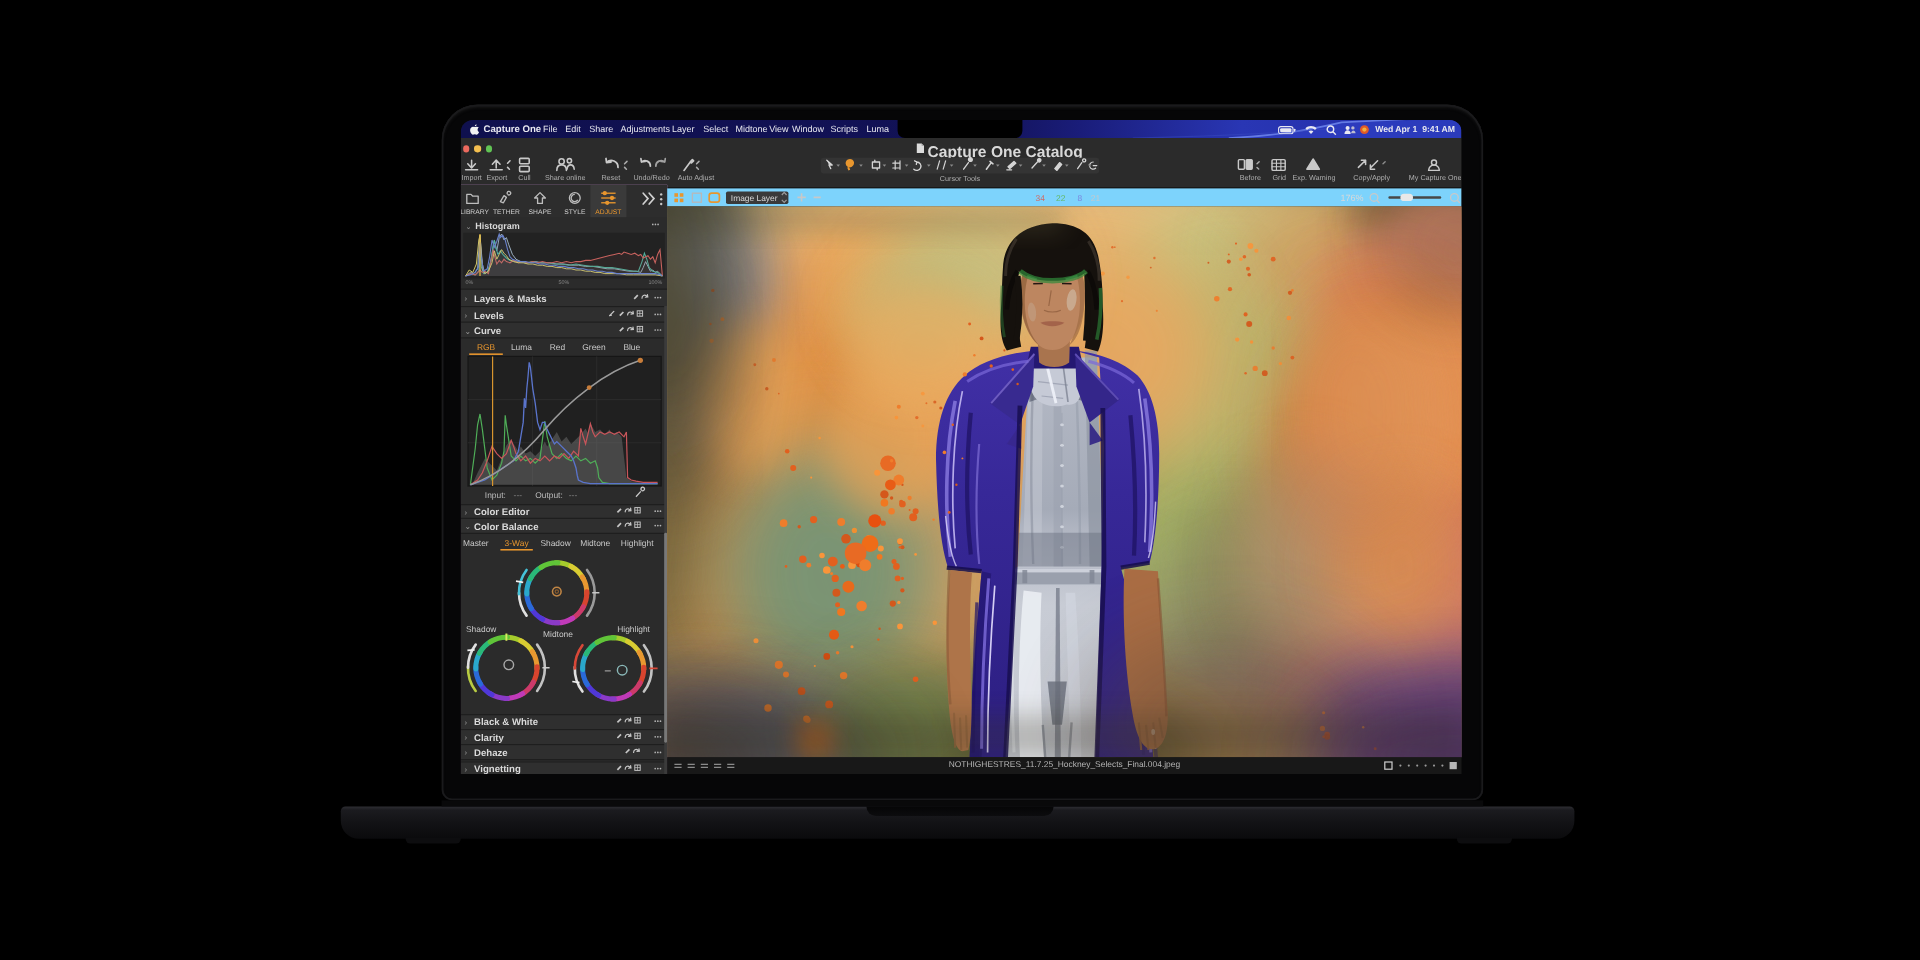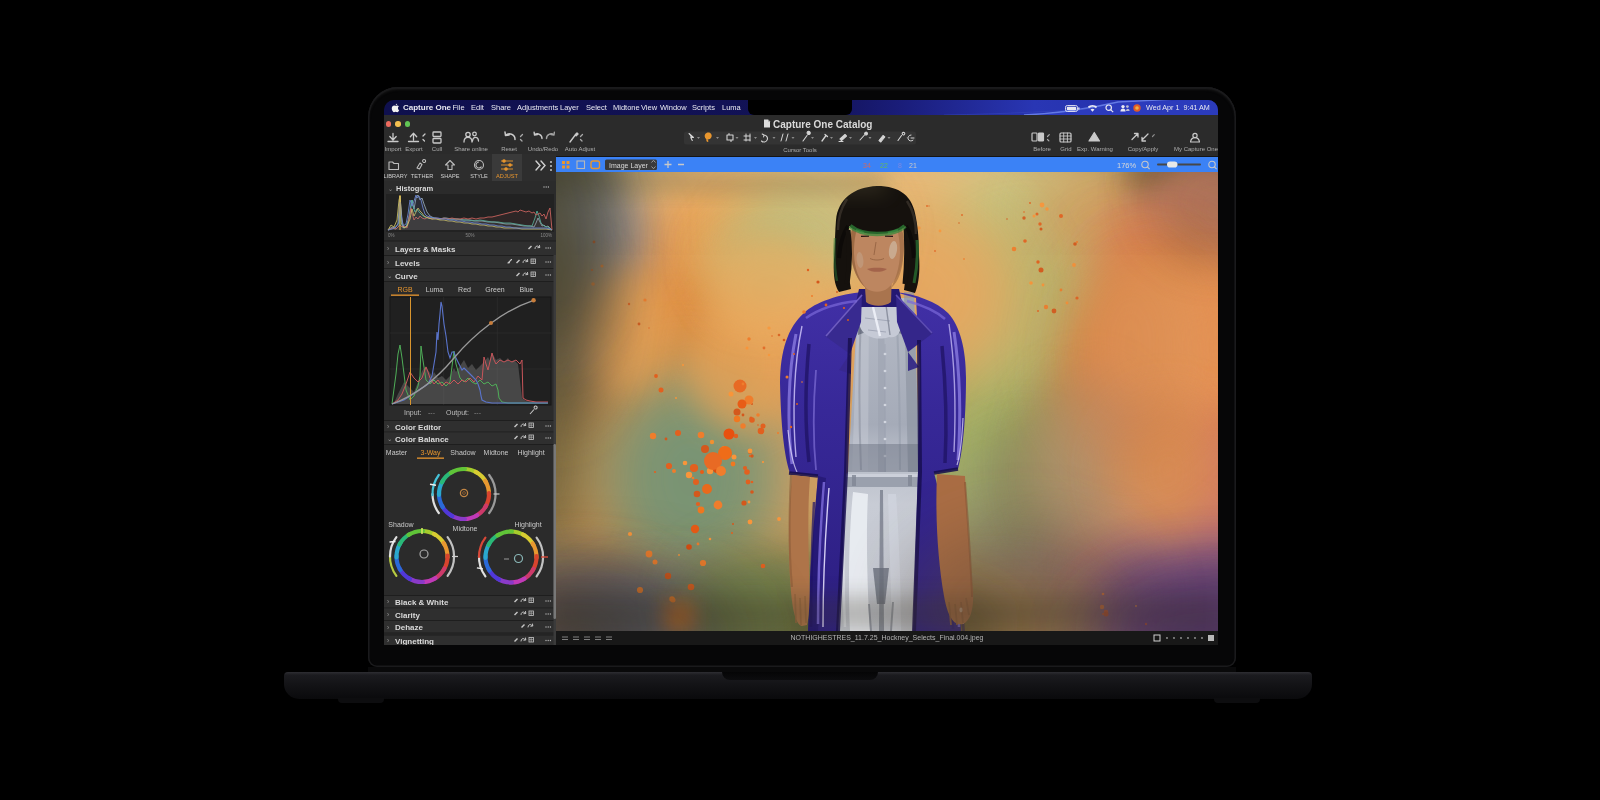--- a/index.html
+++ b/index.html
@@ -13,21 +13,21 @@
 #menubar{position:absolute;left:0;top:0;width:834px;height:15px;overflow:hidden}
 #menubar .txt{position:absolute;top:0;height:15px;line-height:15px;font-size:7.5px;color:#e8e8f0}
 #notch{position:absolute;left:364px;top:0;width:104px;height:15px;background:#000;border-radius:0 0 6px 6px}
 
 #header{position:absolute;left:0;top:15px;width:834px;height:42px;background:#2b2b2b;border-bottom:1px solid #151515}
 .tl{position:absolute;top:6px;width:5.5px;height:5.5px;border-radius:50%}
 .toollabel{position:absolute;font-size:6px;color:#aeaeae;white-space:nowrap;transform:translateX(-50%)}
 
 #lpanel{position:absolute;left:0;top:54px;width:172px;height:491px;background:#f0abfc}
 
-#vtoolbar{position:absolute;left:172px;top:57px;width:662px;height:15px;background:#3b82f6}
+#vtoolbar{position:absolute;left:172px;top:57px;width:662px;height:15px;background:#7dd3fc}
 #photo{position:absolute;left:172px;top:72px;width:662px;height:459px}
 #fbar{position:absolute;left:172px;top:531px;width:662px;height:14px;background:#181818}
 #fbar .fn{position:absolute;left:0;width:662px;text-align:center;top:3px;font-size:7px;color:#b4b4b4}
 </style></head>
 <body>
 <div id="lid"></div>
 <div id="base"></div>
 <div id="basenotch"></div>
 <div id="hinge"></div>
 <div class="abs" style="left:338px;top:698px;width:46px;height:5px;background:#0d0d0f;border-radius:0 0 4px 4px"></div>
@@ -81,31 +81,31 @@
     <svg class="abs" style="left:736px;top:3.5px" width="10" height="9">
         <circle cx="3" cy="2.6" r="1.7" fill="#e8e8f2"></circle>
         <path d="M0.4,7.6 C0.4,5.6 1.6,4.6 3,4.6 C4.4,4.6 5.6,5.6 5.6,7.6 Z" fill="#e8e8f2"></path>
         <circle cx="7.4" cy="2.6" r="1.4" fill="#bdbdd0"></circle>
         <path d="M5.9,7 C6.1,5.4 7,4.7 7.7,4.7 C8.7,4.7 9.6,5.5 9.6,7 Z" fill="#bdbdd0"></path>
       </svg>
     <svg class="abs" style="left:749px;top:3.5px" width="8" height="8">
         <circle cx="4" cy="4" r="3.7" fill="#e05a28"></circle>
         <circle cx="4" cy="4" r="1.8" fill="#f0b040"></circle>
       </svg>
-    <span class="txt" style="left:762px;font-size:7.2px;font-weight:400">Wed Apr 1&nbsp; 9:41 AM</span>
+    <span class="txt" style="left:762px;font-size:7.2px;font-weight:700">Wed Apr 1&nbsp; 9:41 AM</span>
   </div>
   <div id="header">
     <div class="tl" style="left:1.5px;background:#ec6a5e"></div>
     <div class="tl" style="left:11px;background:#f4bf4f"></div>
     <div class="tl" style="left:20.5px;background:#61c454"></div>
     <svg class="abs" style="left:379px;top:3.5px" width="8" height="9">
         <path d="M1,0.5 h4 l2,2 v6 h-6 z" fill="#dcdcdc"></path>
         <path d="M5,0.5 l2,2 h-2 z" fill="#9a9a9a"></path>
       </svg>
-    <span class="abs" style="left:389px;top:4px;font-size:10px;font-weight:700;color:#d9d9d9">Capture One Catalog</span>
+    <span class="abs" style="left:389px;top:4px;font-size:13px;font-weight:700;color:#d9d9d9">Capture One Catalog</span>
     <svg class="abs" style="left:0;top:0" width="834" height="42">
       <g stroke="#c9c9c9" stroke-width="1.3" fill="none" stroke-linecap="round" stroke-linejoin="round">
         <path d="M9,18.5 v6 M5.8,21.5 L9,25 L12.2,21.5 M4,26.5 h10"></path>
         <path d="M29.5,25 v-6 M26.3,21.8 L29.5,18.3 L32.7,21.8 M24.5,26.5 h10"></path>
         <path d="M39,21 l2,-2 M39,24.5 l1.5,1.5"></path>
         <rect x="49" y="17" width="8" height="4.5" rx="0.8"></rect>
           <rect x="49" y="23.5" width="8" height="4.5" rx="0.8"></rect>
         <circle cx="84" cy="19.5" r="2.2"></circle>
           <path d="M80,27 c0,-3 1.8,-4.6 4,-4.6 c2.2,0 4,1.6 4,4.6"></path>
         <circle cx="90.5" cy="19" r="1.8"></circle>

